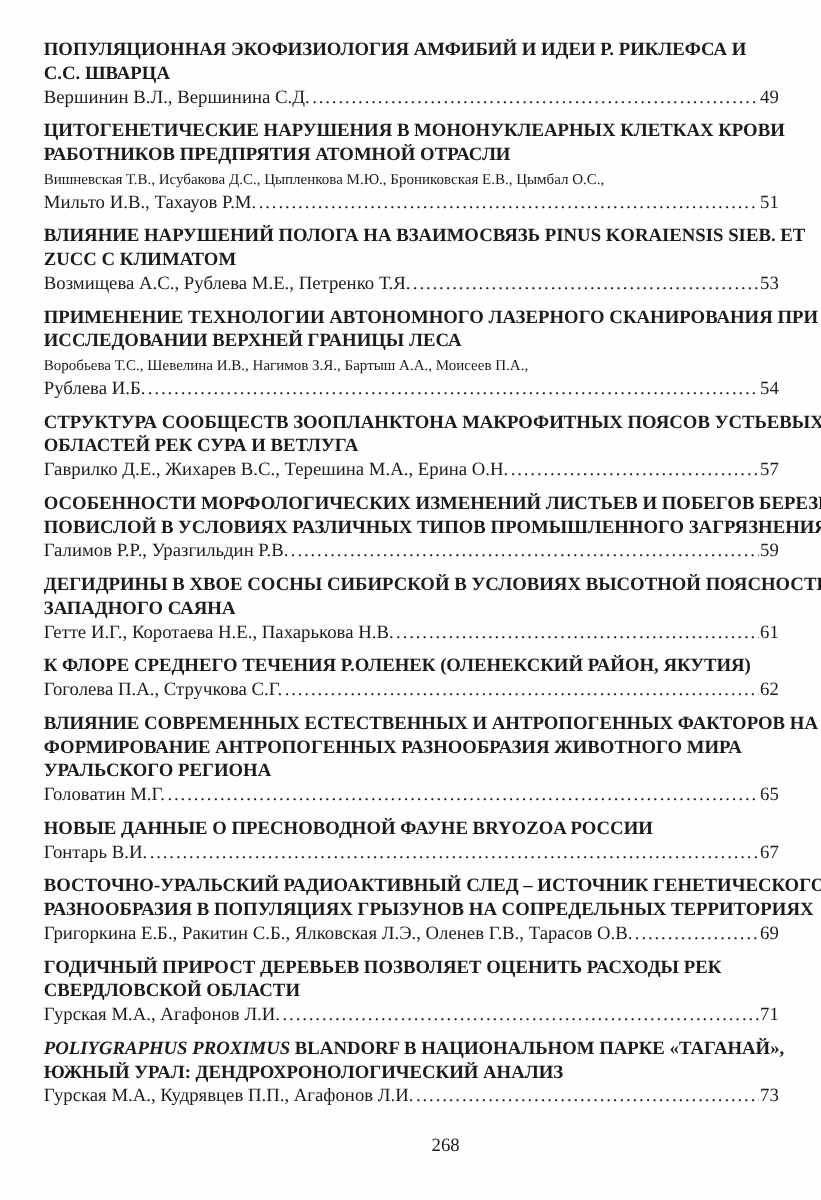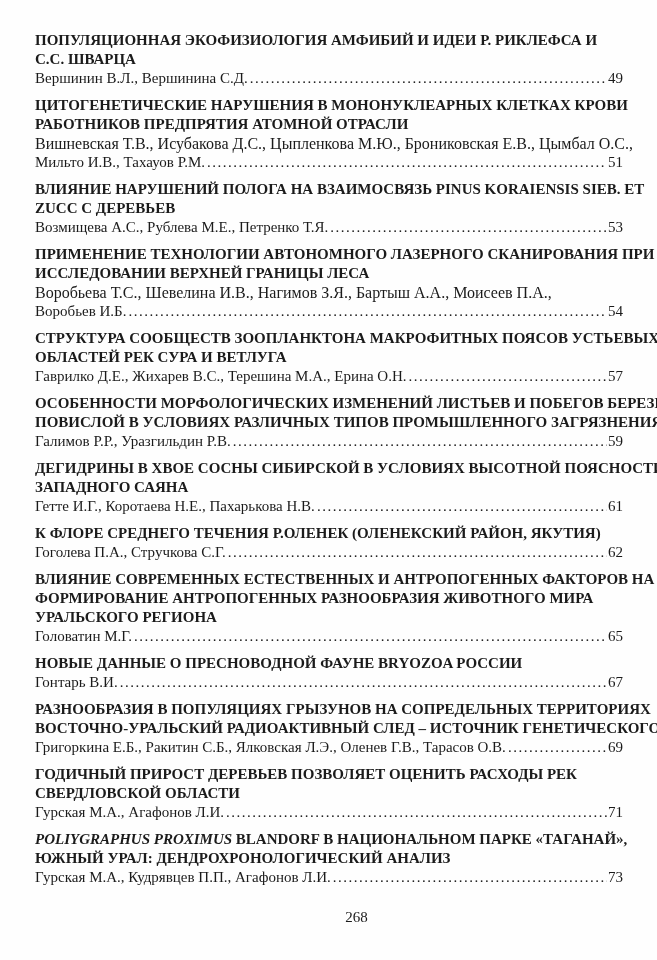--- a/index.html
+++ b/index.html
@@ -28,21 +28,21 @@
   .title-line {
     font-weight: bold;
     font-size: 15px;
     line-height: 19px;
     white-space: nowrap;
   }
   .title-line i {
     font-style: italic;
   }
   .author-line {
-    font-size: 16px;
+    font-size: 12px;
     line-height: 19px;
     white-space: nowrap;
   }
   .author-row {
     display: flex;
     align-items: baseline;
     font-size: 15px;
     line-height: 19px;
     justify-content: space-between;
   }
@@ -106,40 +106,40 @@
             <span class="author-text">Мильто И.В., Тахауов Р.М.</span>
             <span class="leader"></span>
             <span class="pagenum">51</span>
           </div>
         </div>
   </div>
 
   <div class="entry">
     <div class="title">
           <div class="title-line">ВЛИЯНИЕ НАРУШЕНИЙ ПОЛОГА НА ВЗАИМОСВЯЗЬ PINUS KORAIENSIS SIEB. ET</div>
-          <div class="title-line">ZUCC С ДЕРЕВЬЕВ</div>
+          <div class="title-line">ZUCC С КЛИМАТОМ</div>
         </div>
     <div class="authors">
           <div class="author-row">
             <span class="author-text">Возмищева А.С., Рублева М.Е., Петренко Т.Я.</span>
             <span class="leader"></span>
             <span class="pagenum">53</span>
           </div>
         </div>
   </div>
 
   <div class="entry">
     <div class="title">
           <div class="title-line">ПРИМЕНЕНИЕ ТЕХНОЛОГИИ АВТОНОМНОГО ЛАЗЕРНОГО СКАНИРОВАНИЯ ПРИ</div>
           <div class="title-line">ИССЛЕДОВАНИИ ВЕРХНЕЙ ГРАНИЦЫ ЛЕСА</div>
         </div>
     <div class="authors">
           <div class="author-line">Воробьева Т.С., Шевелина И.В., Нагимов З.Я., Бартыш А.А., Моисеев П.А.,</div>
           <div class="author-row">
-            <span class="author-text">Воробьев И.Б.</span>
+            <span class="author-text">Рублева И.Б.</span>
             <span class="leader"></span>
             <span class="pagenum">54</span>
           </div>
         </div>
   </div>
 
   <div class="entry">
     <div class="title">
           <div class="title-line">СТРУКТУРА СООБЩЕСТВ ЗООПЛАНКТОНА МАКРОФИТНЫХ ПОЯСОВ УСТЬЕВЫХ</div>
           <div class="title-line">ОБЛАСТЕЙ РЕК СУРА И ВЕТЛУГА</div>
@@ -217,22 +217,22 @@
           <div class="author-row">
             <span class="author-text">Гонтарь В.И.</span>
             <span class="leader"></span>
             <span class="pagenum">67</span>
           </div>
         </div>
   </div>
 
   <div class="entry">
     <div class="title">
+          <div class="title-line">ВОСТОЧНО-УРАЛЬСКИЙ РАДИОАКТИВНЫЙ СЛЕД – ИСТОЧНИК ГЕНЕТИЧЕСКОГО</div>
           <div class="title-line">РАЗНООБРАЗИЯ В ПОПУЛЯЦИЯХ ГРЫЗУНОВ НА СОПРЕДЕЛЬНЫХ ТЕРРИТОРИЯХ</div>
-          <div class="title-line">ВОСТОЧНО-УРАЛЬСКИЙ РАДИОАКТИВНЫЙ СЛЕД – ИСТОЧНИК ГЕНЕТИЧЕСКОГО</div>
         </div>
     <div class="authors">
           <div class="author-row">
             <span class="author-text">Григоркина Е.Б., Ракитин С.Б., Ялковская Л.Э., Оленев Г.В., Тарасов О.В.</span>
             <span class="leader"></span>
             <span class="pagenum">69</span>
           </div>
         </div>
   </div>
 

